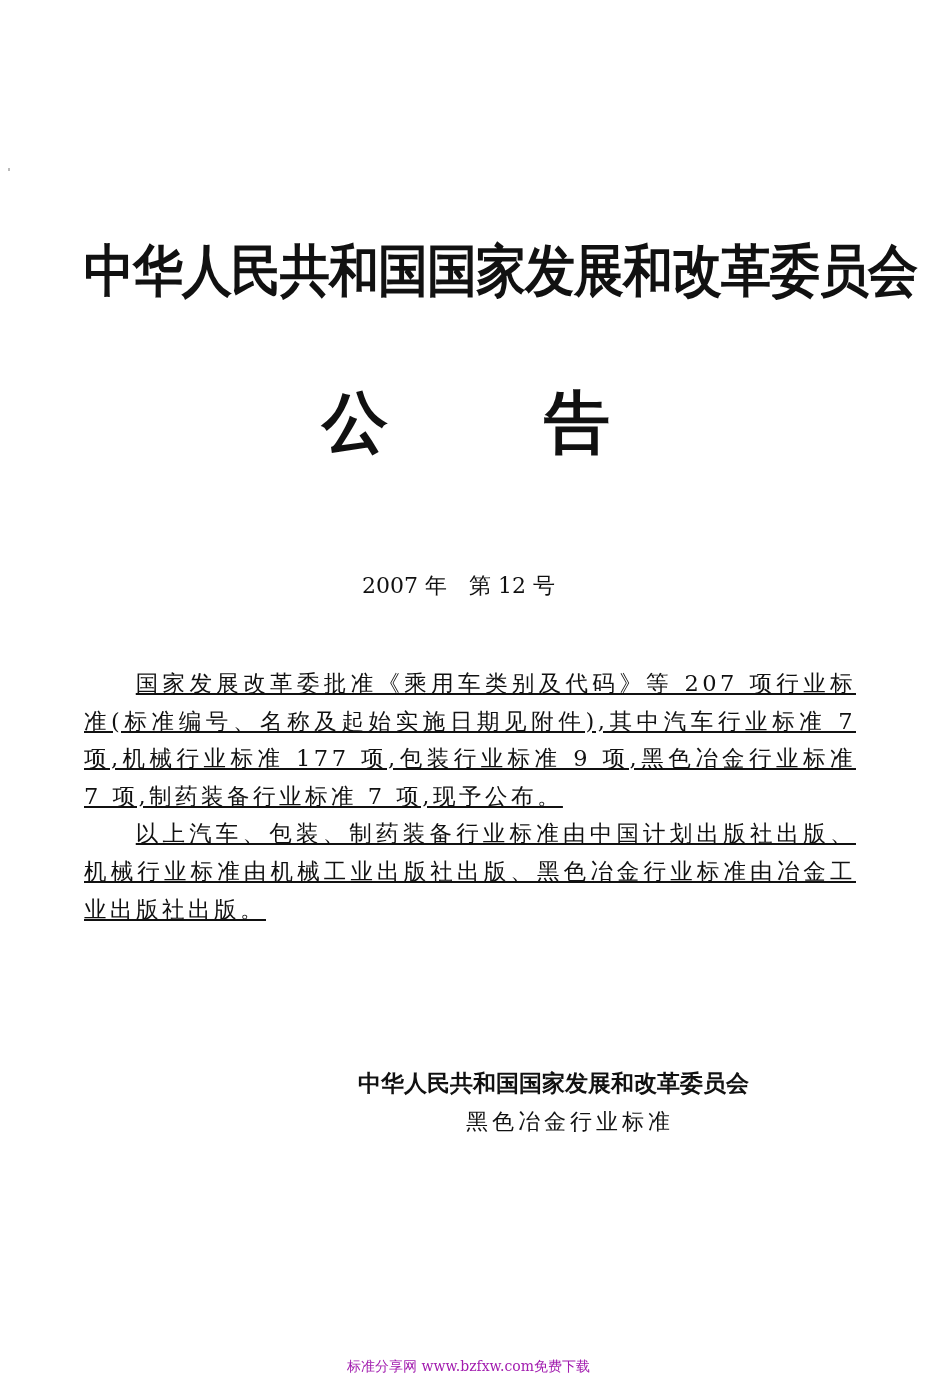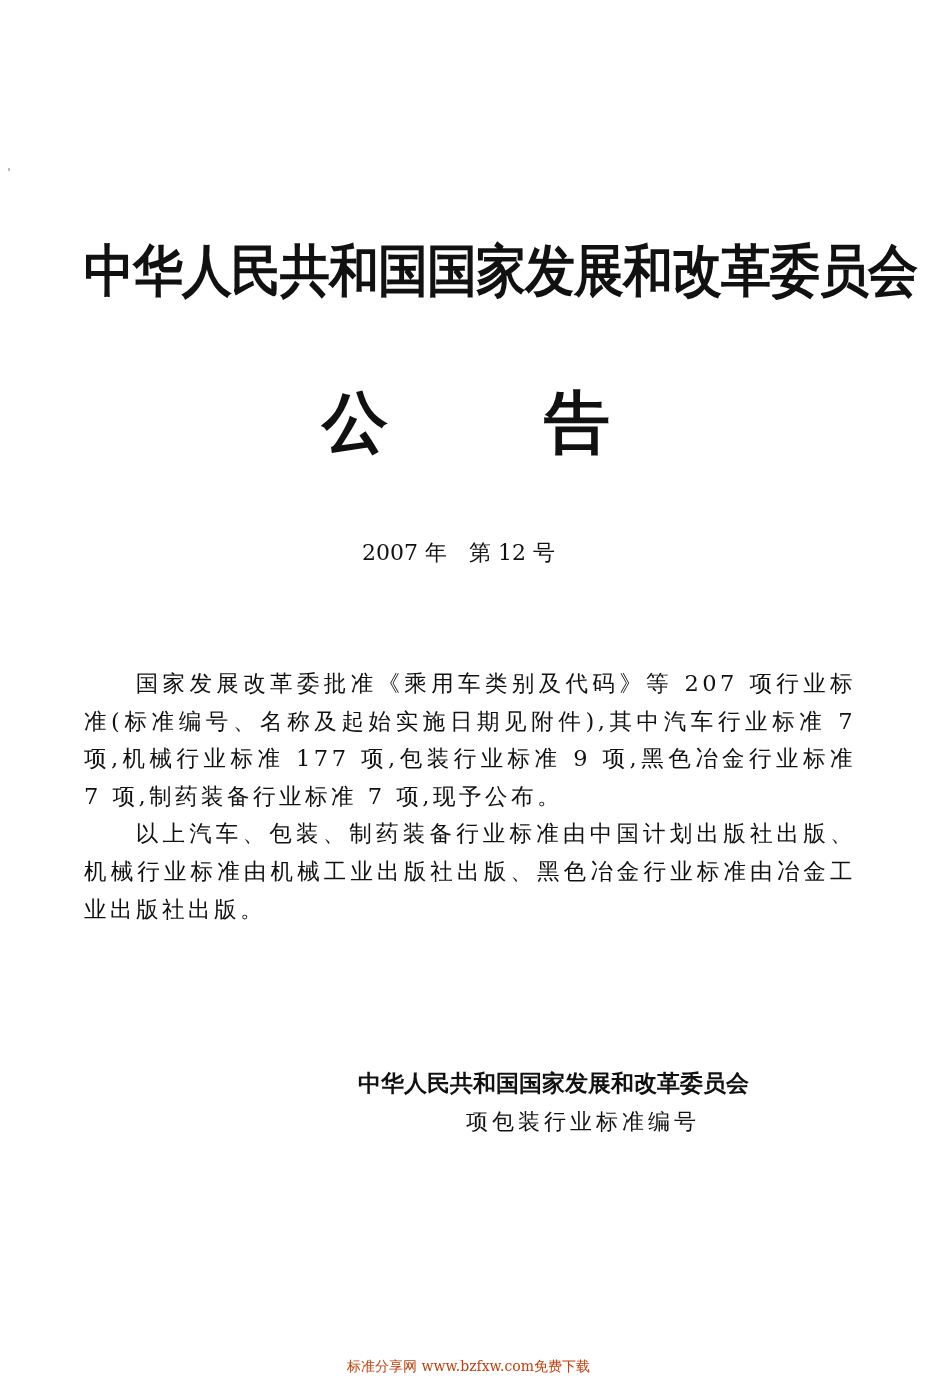--- a/index.html
+++ b/index.html
@@ -51,31 +51,32 @@
     .doc-type .char-1 { position: absolute; left: 0; top: 0; }
     .doc-type .char-2 { position: absolute; left: 222px; top: 0; }
     .doc-number {
       position: absolute;
       left: 362px;
       top: 538px;
       font-size: 22px;
       line-height: 30px;
       white-space: nowrap;
     }
-    .doc-number span { display: inline-block; }
+    .doc-number span { display: inline-block; margin-top: 33px; }
     .doc-number .gap { width: 22px; }
     .body-text {
       position: absolute;
       left: 84px;
       top: 665px;
       width: 772px;
       font-size: 22.5px;
       line-height: 37.6px;
       letter-spacing: 3.5px;
       text-align: justify;
+      text-decoration: underline;
     }
     .body-text p {
       margin: 0;
       text-indent: 2.3em;
     }
     .signature {
       position: absolute;
       left: 358px;
       top: 1066px;
       width: 460px;
@@ -93,21 +94,21 @@
       line-height: 32px;
       letter-spacing: 4px;
       white-space: nowrap;
     }
     .footer-watermark {
       position: absolute;
       left: 347px;
       top: 1356px;
       font-size: 14px;
       line-height: 20px;
-      color: #c2410c;
+      color: #a21caf;
       white-space: nowrap;
     }
   </style>
 </head>
 <body>
 
 <div class="page-mark"></div>
 
 <div class="issuer-title">中华人民共和国国家发展和改革委员会</div>
 
@@ -120,15 +121,15 @@
   <span>2007 年</span><span class="gap"></span><span>第 12 号</span>
 </div>
 
 <div class="body-text">
   <p>国家发展改革委批准《乘用车类别及代码》等 207 项行业标准(标准编号、名称及起始实施日期见附件),其中汽车行业标准 7 项,机械行业标准 177 项,包装行业标准 9 项,黑色冶金行业标准 7 项,制药装备行业标准 7 项,现予公布。</p>
   <p>以上汽车、包装、制药装备行业标准由中国计划出版社出版、机械行业标准由机械工业出版社出版、黑色冶金行业标准由冶金工业出版社出版。</p>
 </div>
 
 <div class="signature">中华人民共和国国家发展和改革委员会</div>
 
-<div class="sign-date">项包装行业标准编号</div>
+<div class="sign-date">黑色冶金行业标准</div>
 
 <div class="footer-watermark">标准分享网  www.bzfxw.com免费下载</div>
 
 </body></html>

